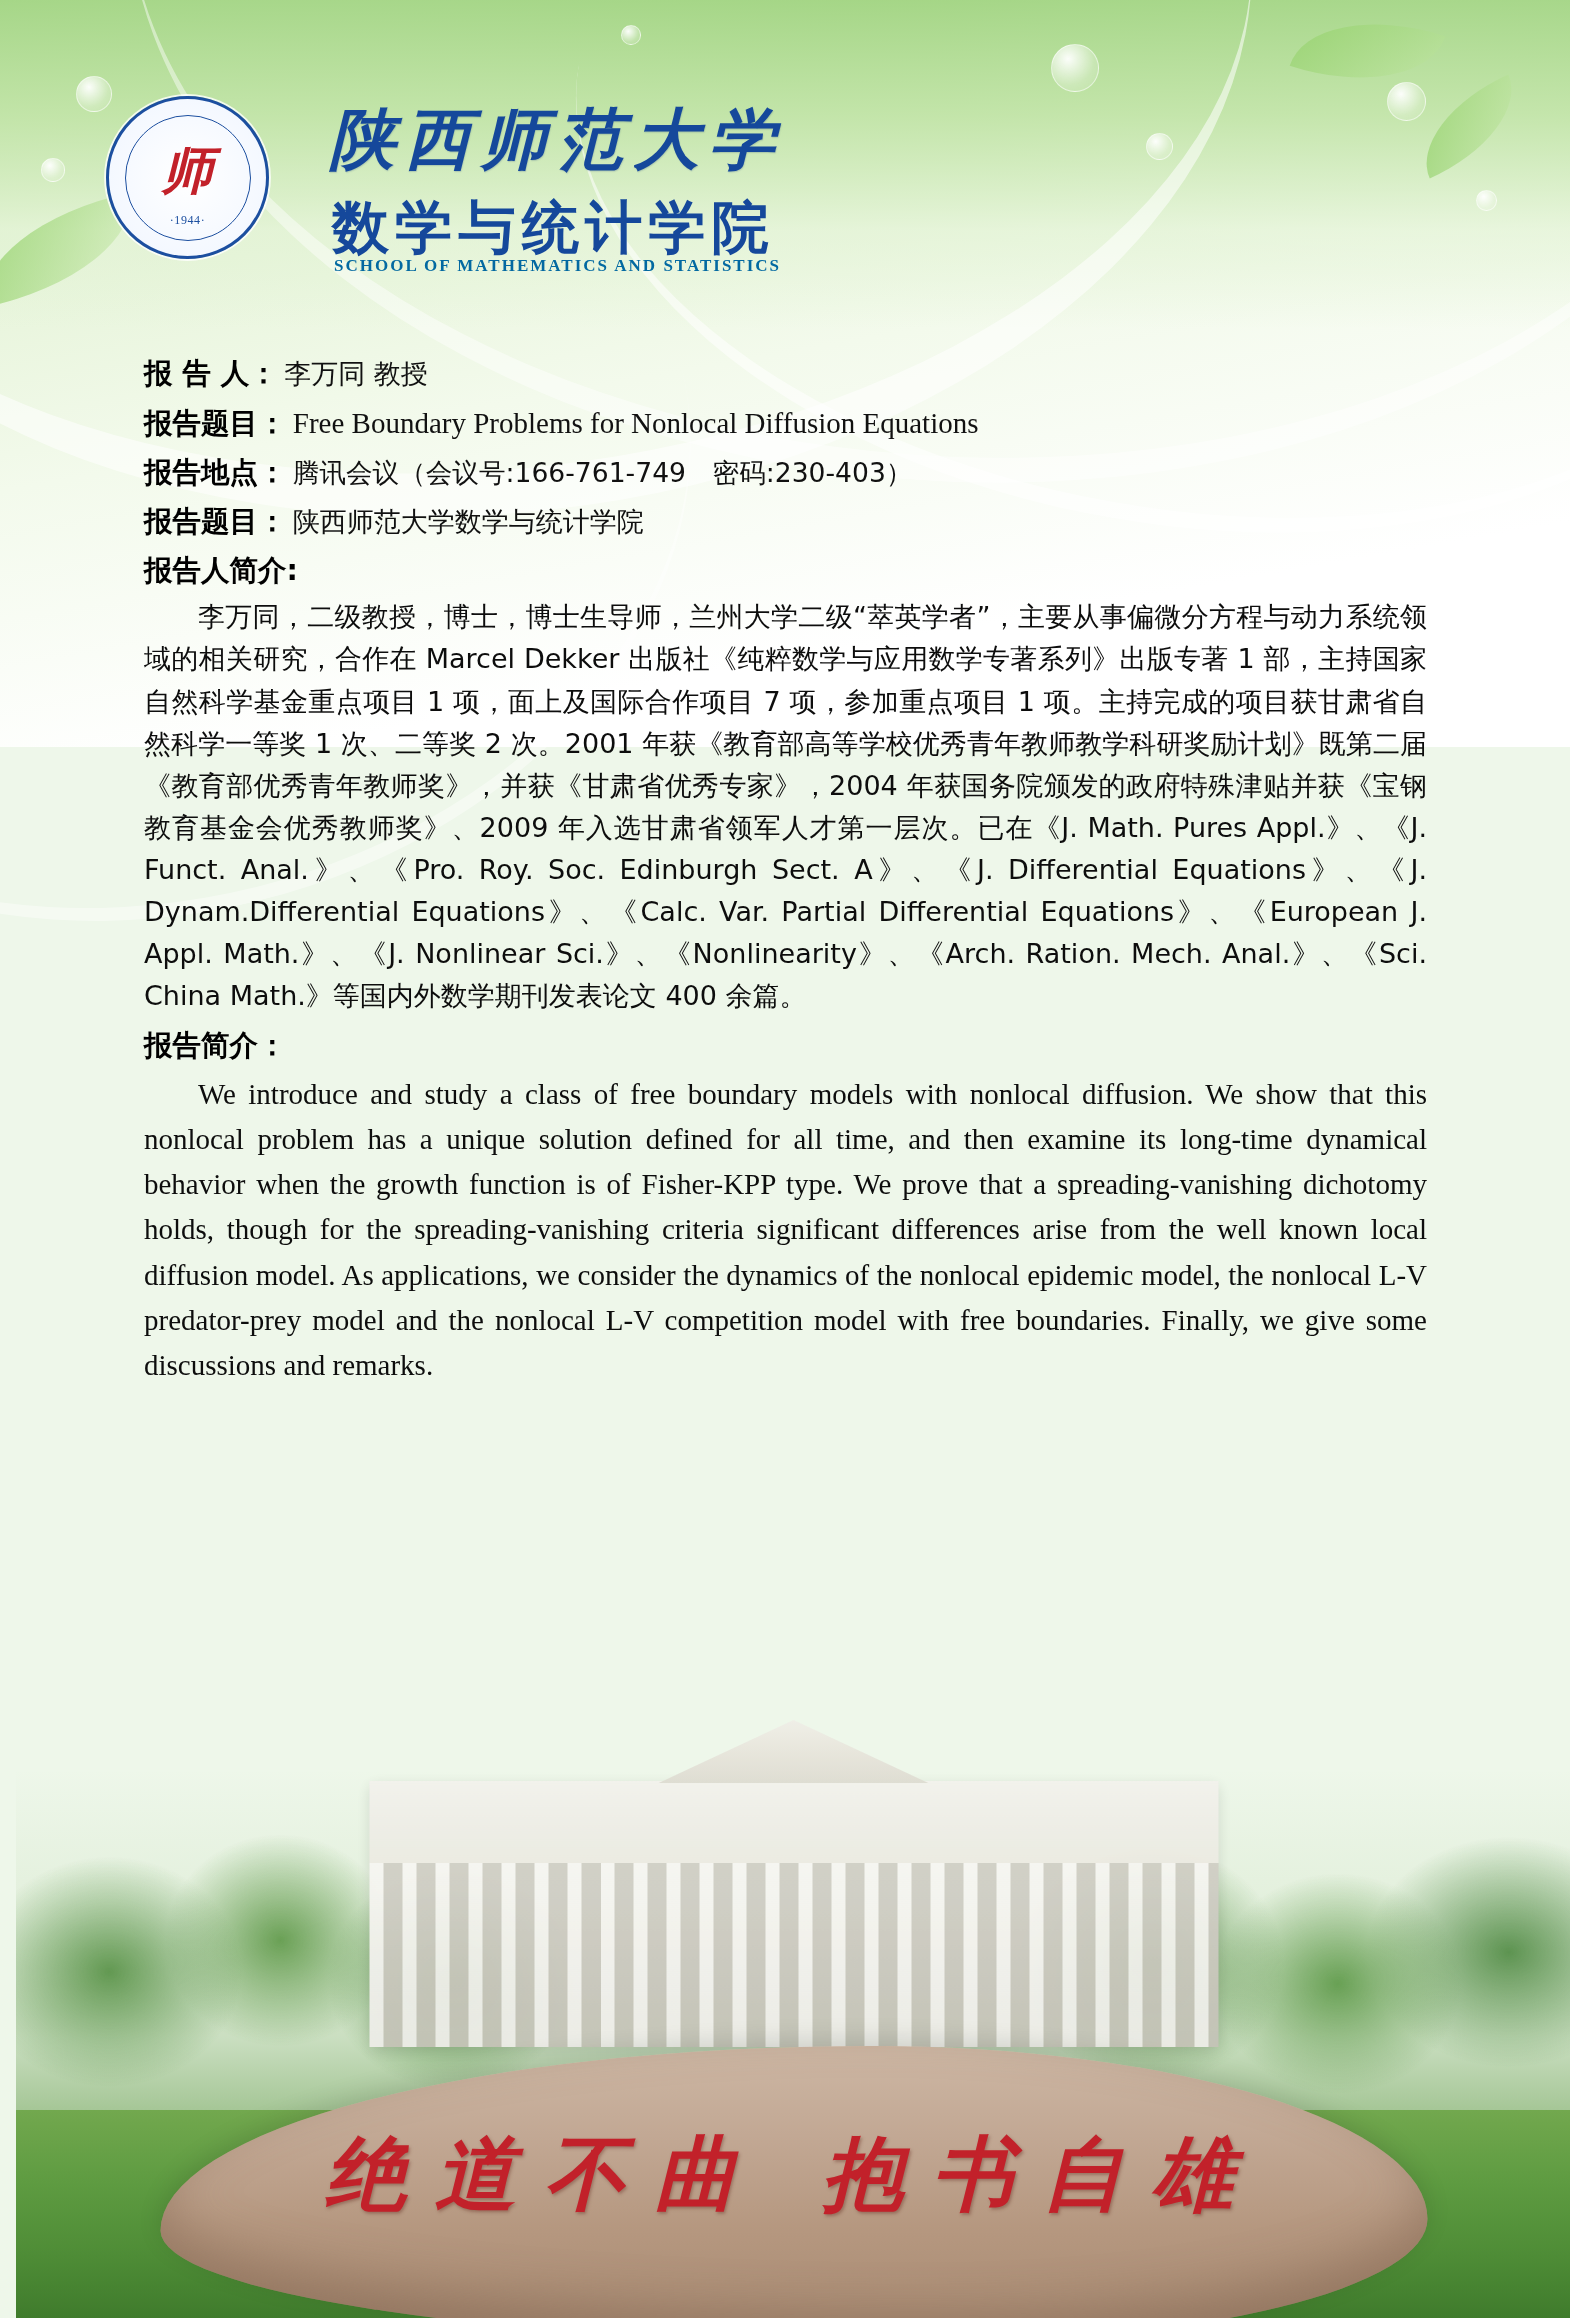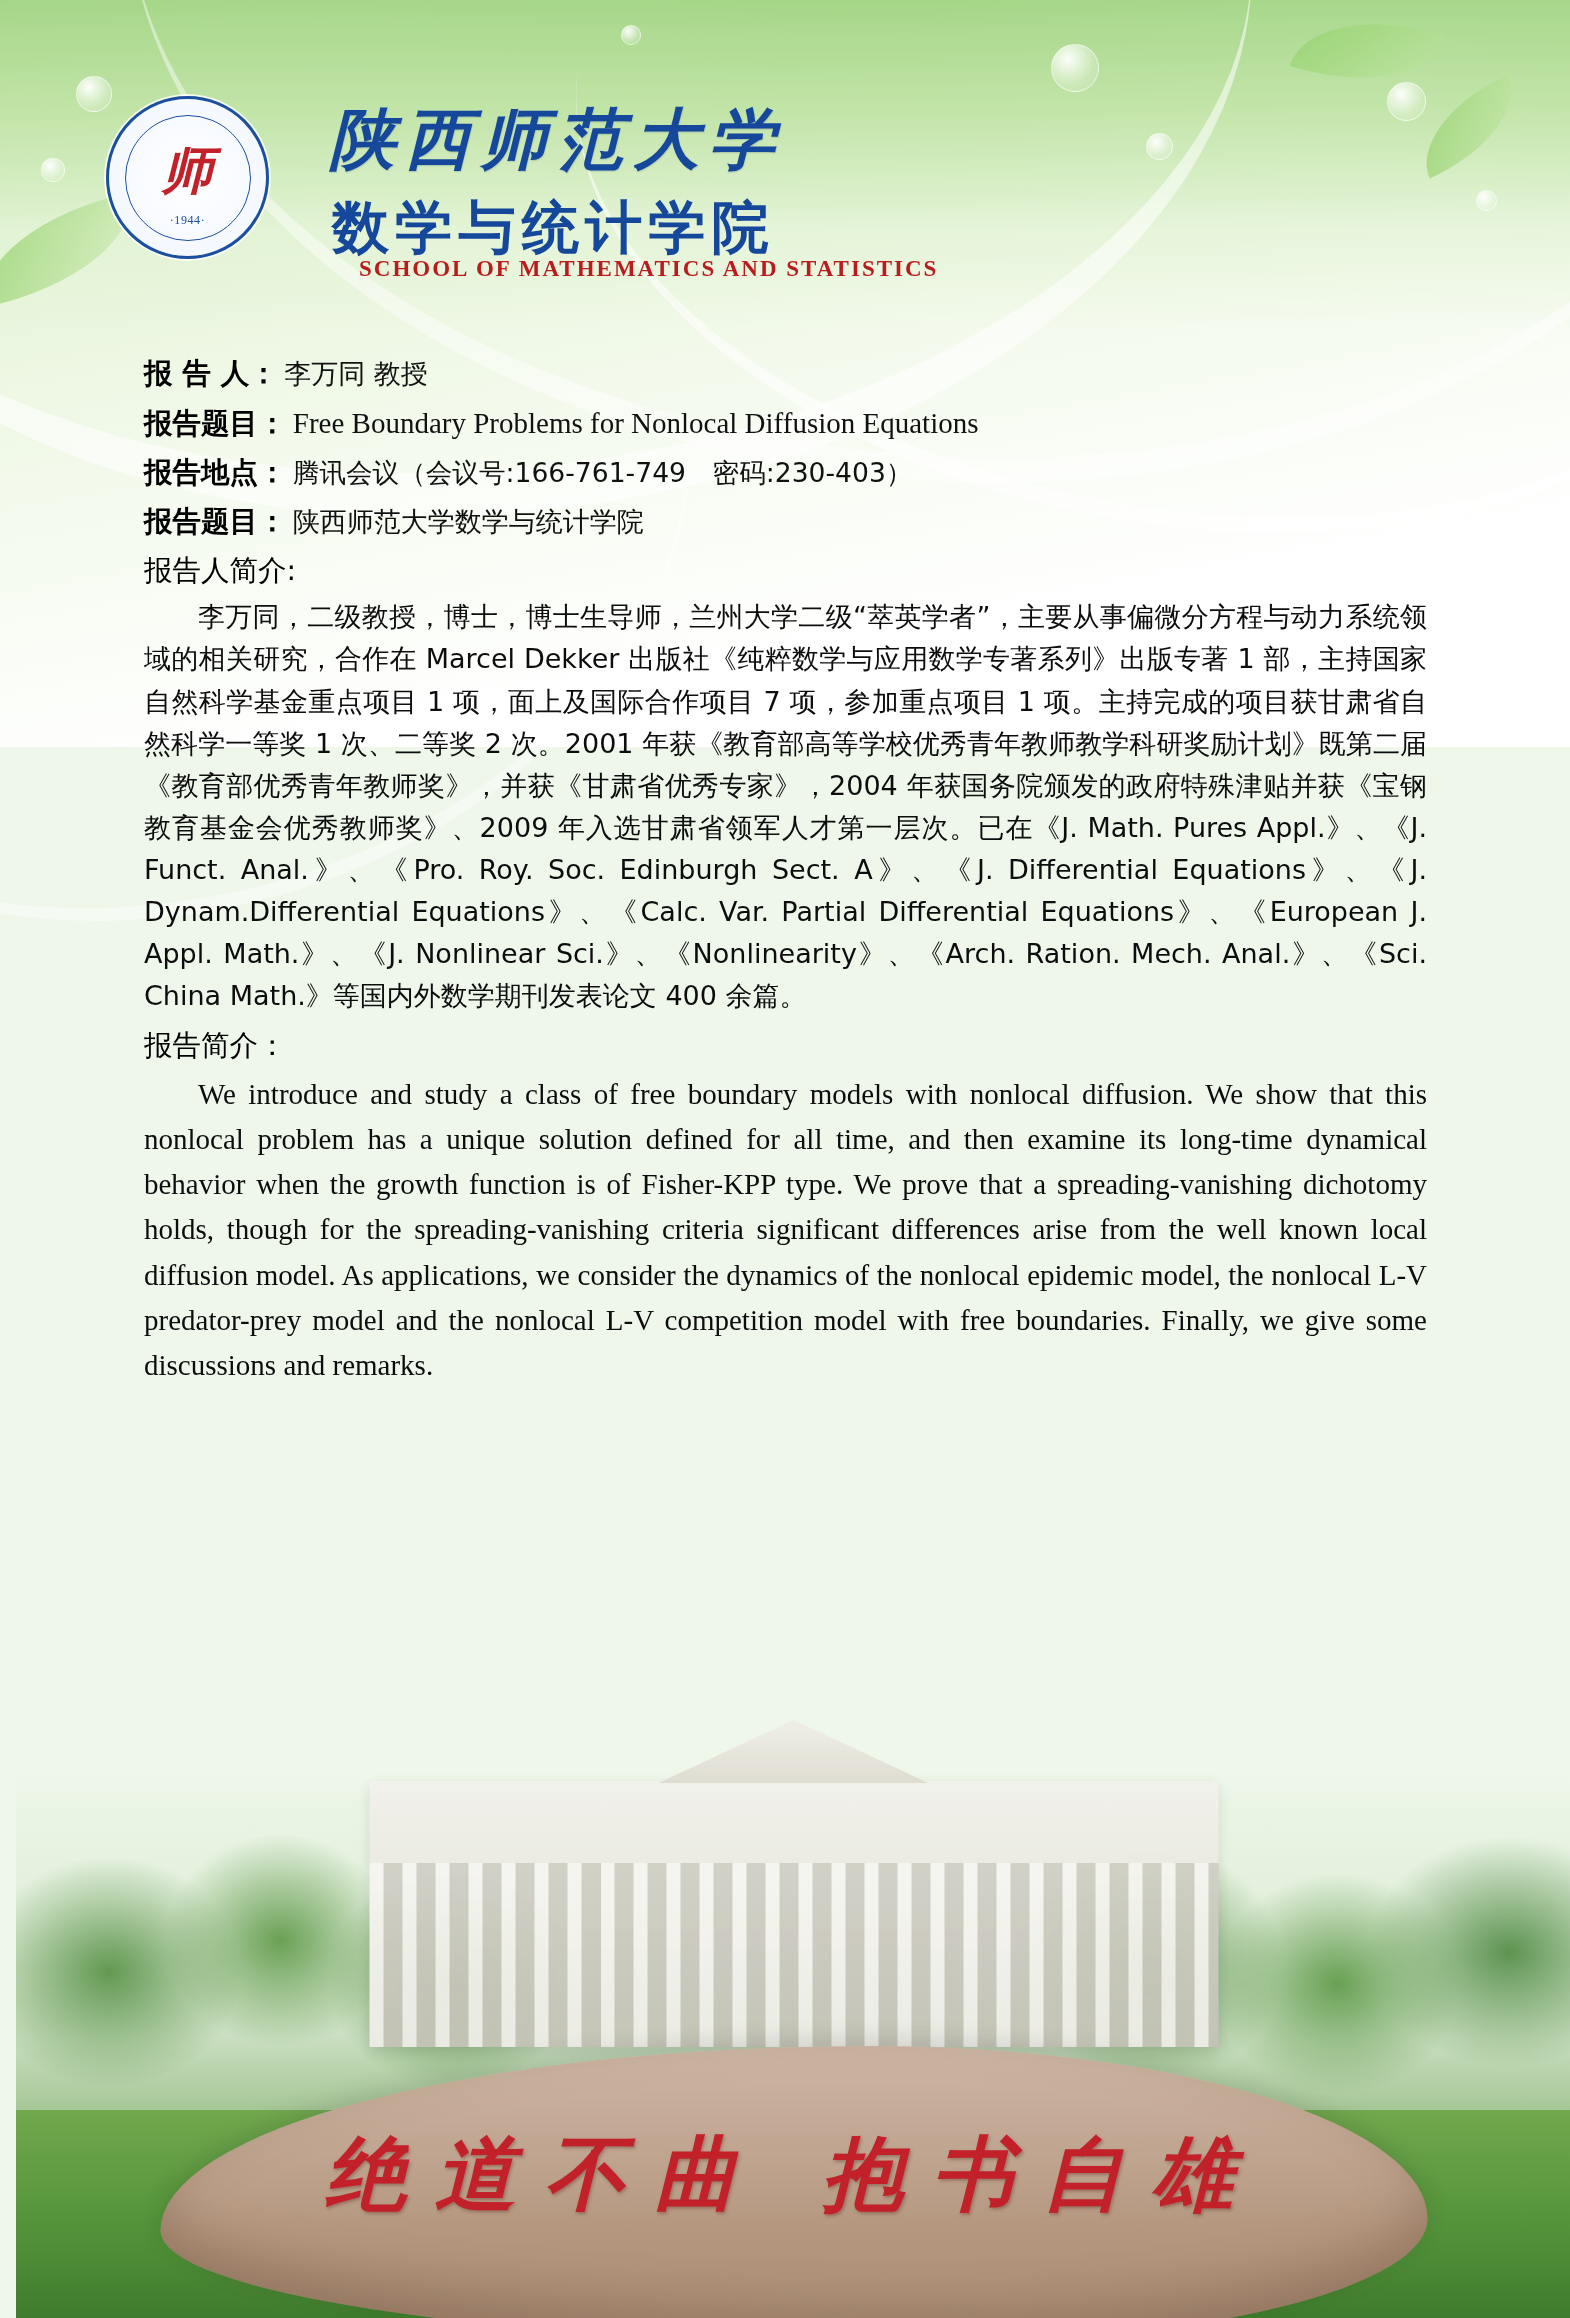--- a/index.html
+++ b/index.html
@@ -227,25 +227,24 @@
     font-family: "DejaVu Sans", sans-serif;
     font-size: 57px;
     font-weight: 700;
     color: #15489b;
     letter-spacing: 6.3px;
   }
   .school-en {
     position: absolute;
     left: 334px; top: 256px;
     font-family: "Liberation Serif", serif;
-    font-size: 23px;
-    font-weight: 700;
-    color: #b91c1c;
+    font-size: 17px;
+    font-weight: 700;
+    color: #0369a1;
     letter-spacing: 2px;
-    margin-left: 25px;
   }
 
   
   .content {
     position: absolute;
     left: 0; right: 0;
     top: 355px;
     padding: 0 144px;
   }
   .field-row {
@@ -275,21 +274,21 @@
     font-family: "DejaVu Sans", sans-serif;
     font-size: 27px;
   }
   .field-value.mono {
     font-family: "DejaVu Sans", sans-serif;
     font-size: 26.6px;
   }
 
   .section-head {
     font-family: "DejaVu Sans", sans-serif;
-    font-weight: 400;
+    font-weight: 700;
     font-size: 28.5px;
     color: #000000;
     margin-top: 10px;
     margin-bottom: 6.3px;
   }
   .bio {
     font-family: "DejaVu Sans", sans-serif;
     font-size: 27px;
     line-height: 1.56;
     text-align: justify;

